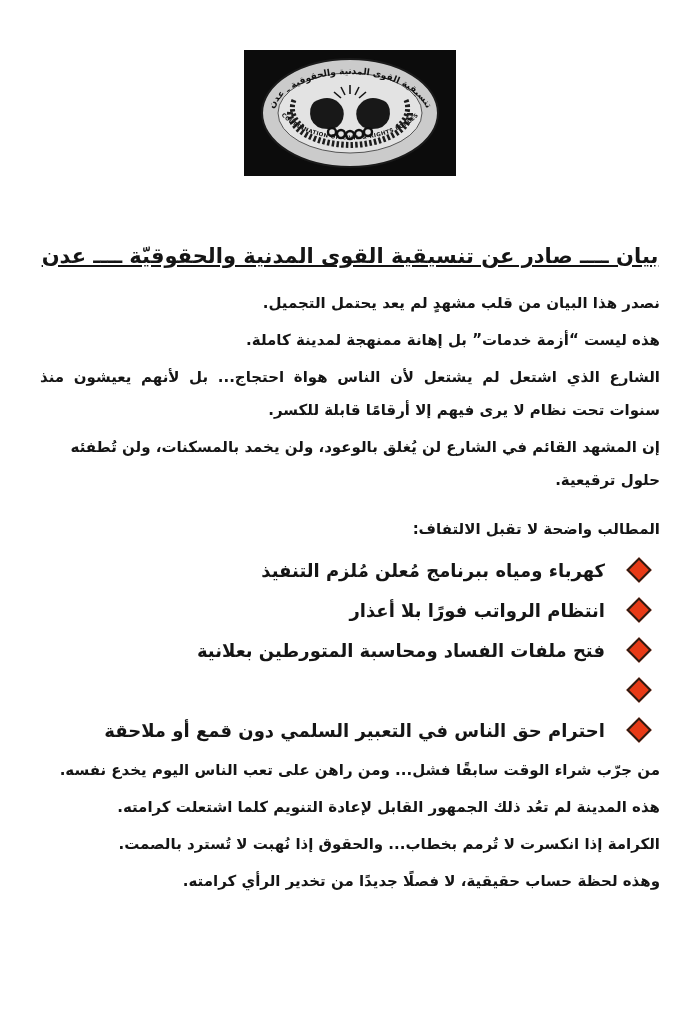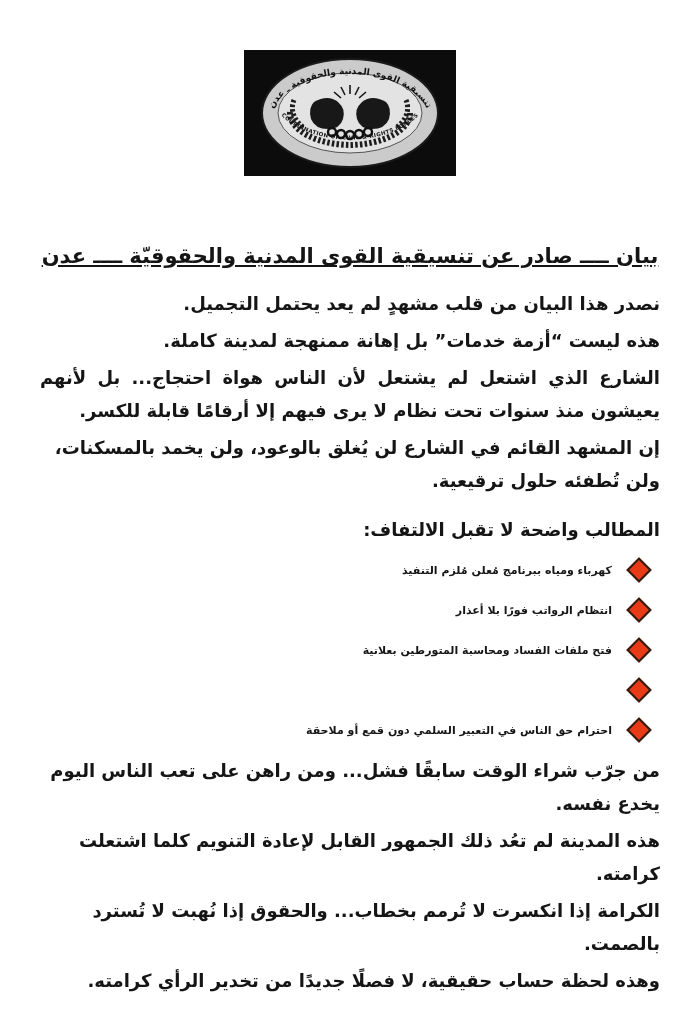--- a/index.html
+++ b/index.html
@@ -21,32 +21,32 @@
   .doc{padding:0 40px;direction:rtl;}
   .title{
     margin-top:64px;margin-bottom:14px;
     text-align:center;font-size:21px;font-weight:bold;
     text-decoration:underline;
     line-height:33px;
   }
 
   
   .doc p.body-par{
-    margin:0 0 4px;font-size:18px;font-weight:bold;
+    margin:0 0 4px;font-size:15px;font-weight:bold;
     line-height:33px;text-align:justify;text-align-last:right;
   }
   .doc p.single{text-align:right;}
 
   
   ul.demands{
     list-style:none;margin:2px 0 4px;padding:0 12px 0 0;
   }
   ul.demands li{
-    display:flex;align-items:center;gap:18px;
-    height:40px;font-size:11px;font-weight:bold;
+    display:flex;align-items:center;gap:25px;
+    height:40px;font-size:18px;font-weight:bold;
   }
   .diamond{
     flex:0 0 auto;width:14px;height:14px;
     background:#e83a16;border:2px solid #2b1b12;
     transform:rotate(45deg);
   }
 </style>
 </head>
 <body>
 

